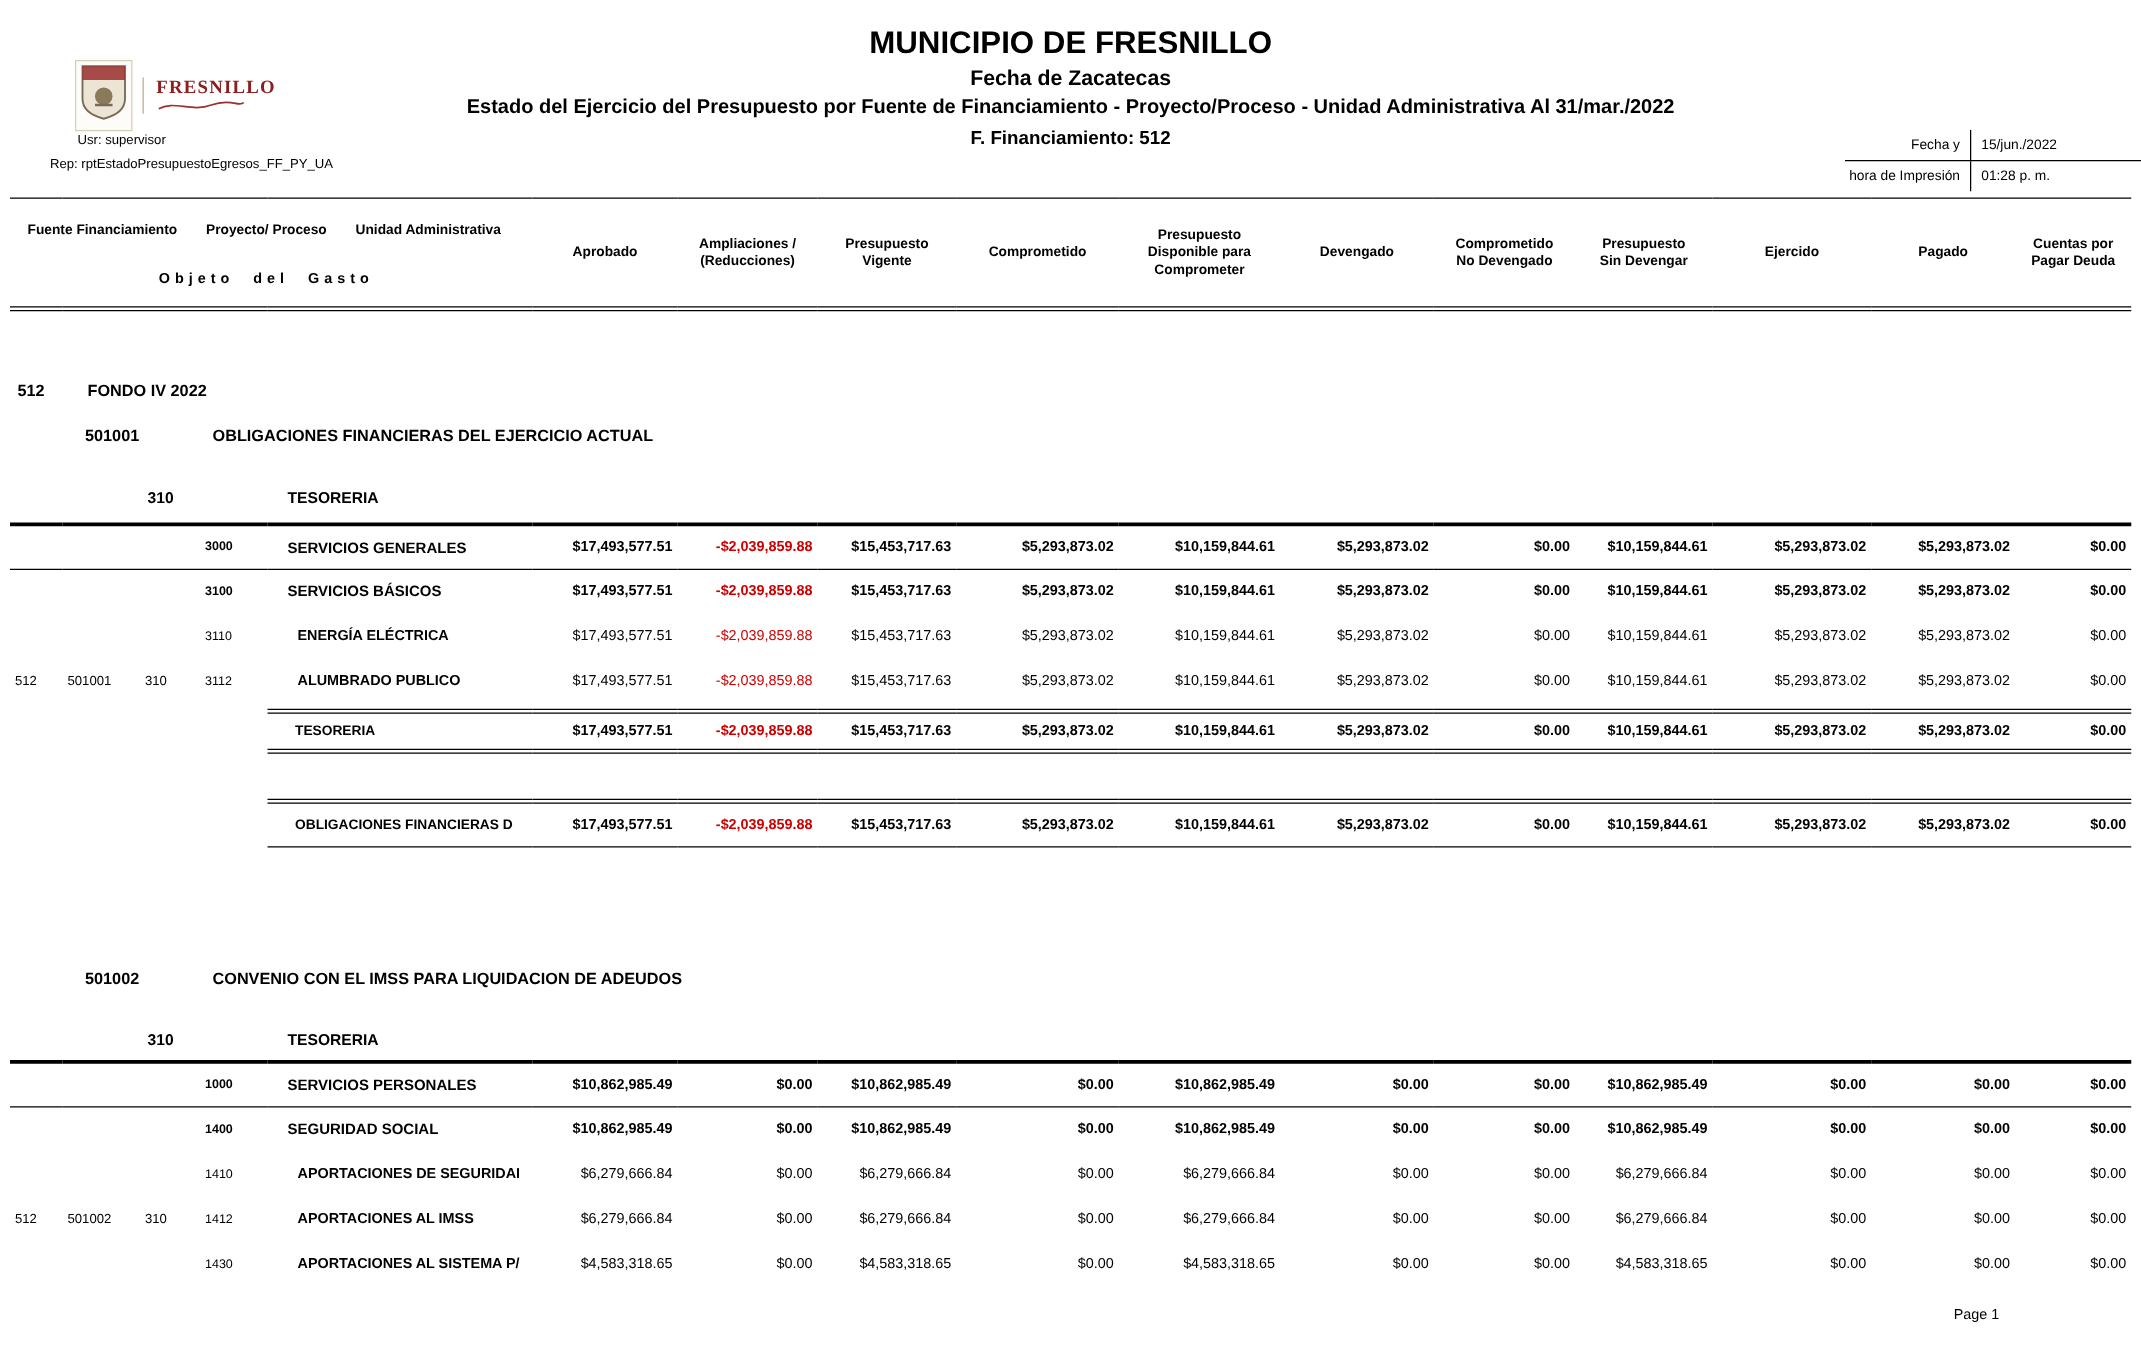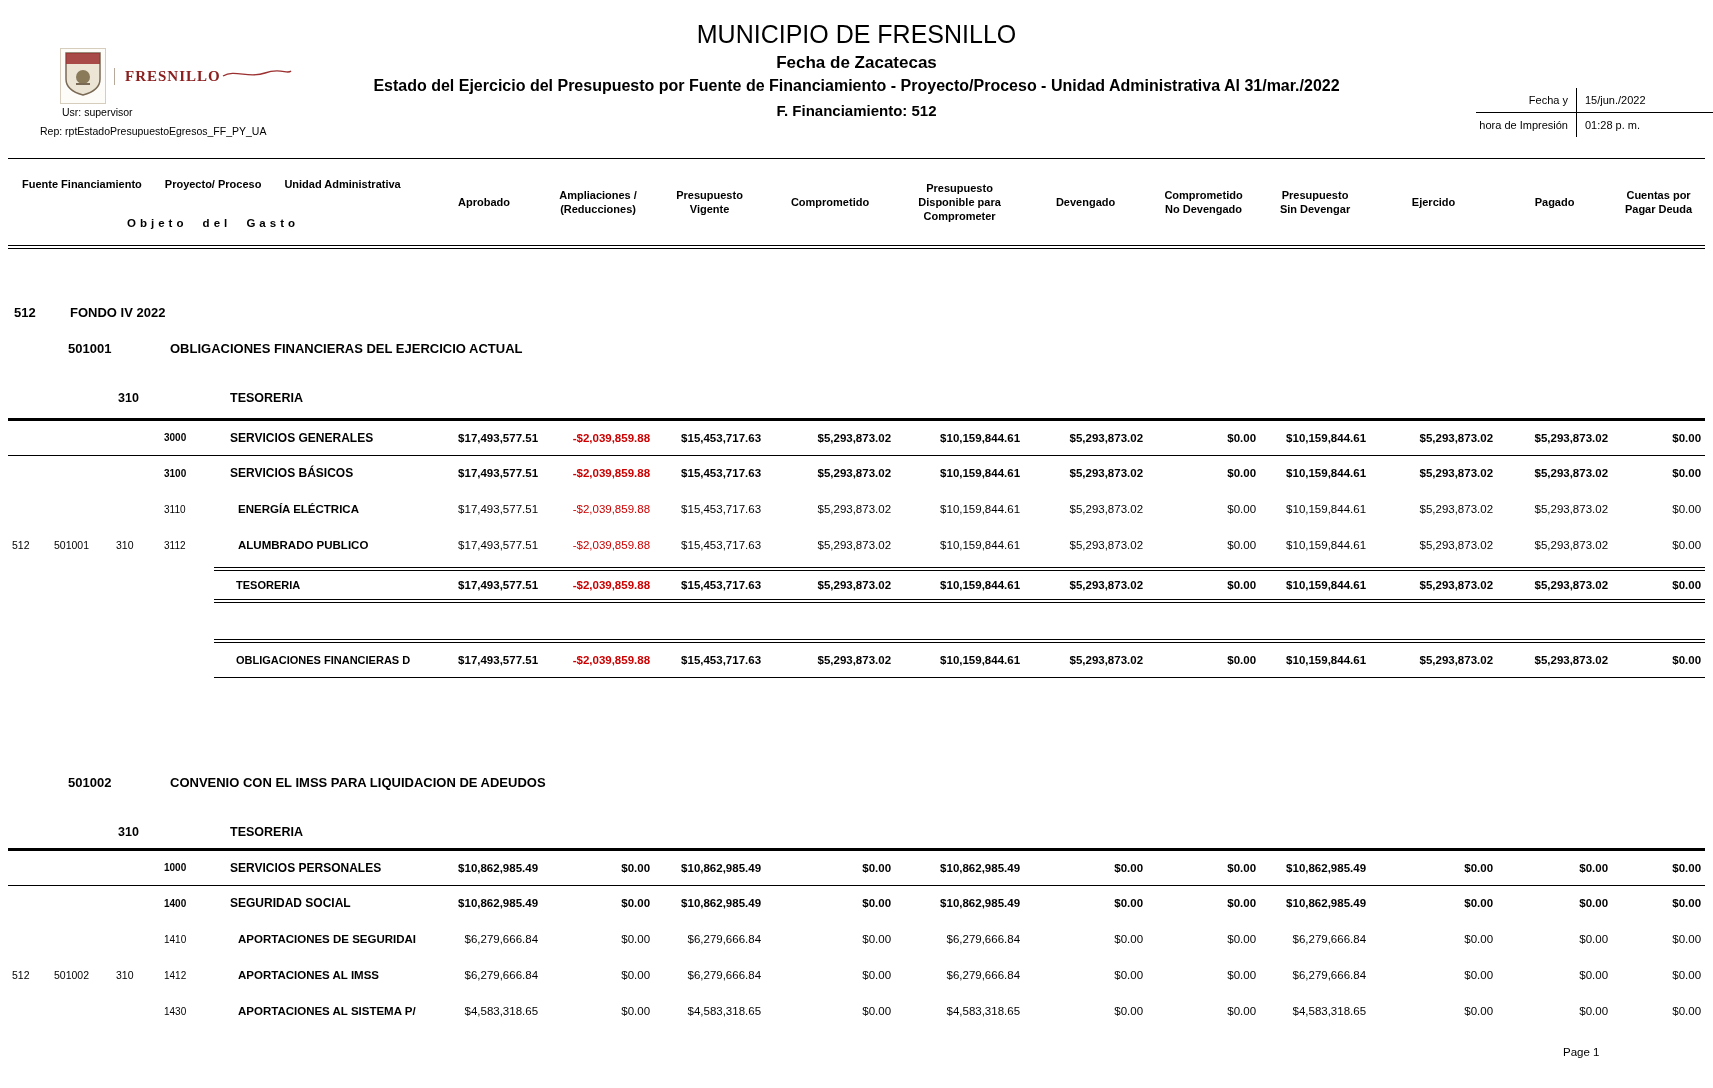--- a/index.html
+++ b/index.html
@@ -6,32 +6,32 @@
   body {
     width:1713px; height:1088px; background:#ffffff; position:relative;
     font-family:"Liberation Sans", sans-serif; color:#000;
     -webkit-font-smoothing:antialiased;
   }
   .page { position:absolute; inset:0; background:#fff; overflow:hidden; }
 
   
   .logos { position:absolute; top:50px; left:60px; display:flex; align-items:center; gap:8px; height:52px; }
   .crest { border:1px solid #d6cdbd; padding:2px; background:#fdfcf9; }
-  .wordmark { border-left:1px solid #b7a99a; padding-left:10px; display:flex; flex-direction:row; align-items:flex-start; }
+  .wordmark { border-left:1px solid #b7a99a; padding-left:10px; display:flex; flex-direction:column; align-items:flex-start; }
   .wordmark-text { font-family:"Liberation Serif", serif; font-weight:bold; font-size:15px; letter-spacing:1px; color:#8b2020; }
   .usr { position:absolute; top:106px; left:62px; font-size:10.5px;text-align:center; }
   .rep { position:absolute; top:125px; left:40px; font-size:10.5px; }
-  .t1 { position:absolute; top:20px; left:0; width:100%; text-align:center; font-size:25px; font-weight:normal; }
+  .t1 { position:absolute; top:20px; left:0; width:100%; text-align:center; font-size:25px; font-weight:bold; }
   .t2 { position:absolute; top:53px; left:0; width:100%; text-align:center; font-size:17px; font-weight:bold; }
   .t3 { position:absolute; top:77px; left:0; width:100%; text-align:center; font-size:16px; font-weight:bold; }
   .t4 { position:absolute; top:102px; left:0; width:100%; text-align:center; font-size:15px; font-weight:bold; }
 
   .datebox { position:absolute; top:88px; right:0; width:237px; font-size:11px; }
   .dbrow { display:flex; height:24px; align-items:center; }
-  .dbrow.first { border-bottom:1px solid #000; }
+  .dbrow.first { border-bottom:1px solid #000;margin-top:16px; }
   .dblabel { flex:1; text-align:right; padding-right:8px; }
   .dbval { width:128px; border-left:1px solid #000; height:100%; display:flex; align-items:center; padding-left:8px; }
 
   
   table.report { position:absolute; top:158px; left:8px; width:1697px; border-collapse:collapse; table-layout:fixed; }
   thead th {
     border-top:1px solid #000; border-bottom:4px double #000;
     font-weight:bold; font-size:11px; line-height:1.3; text-align:center;
     vertical-align:middle; white-space:pre-line; height:60px; padding:0 2px; overflow:hidden;
   }

